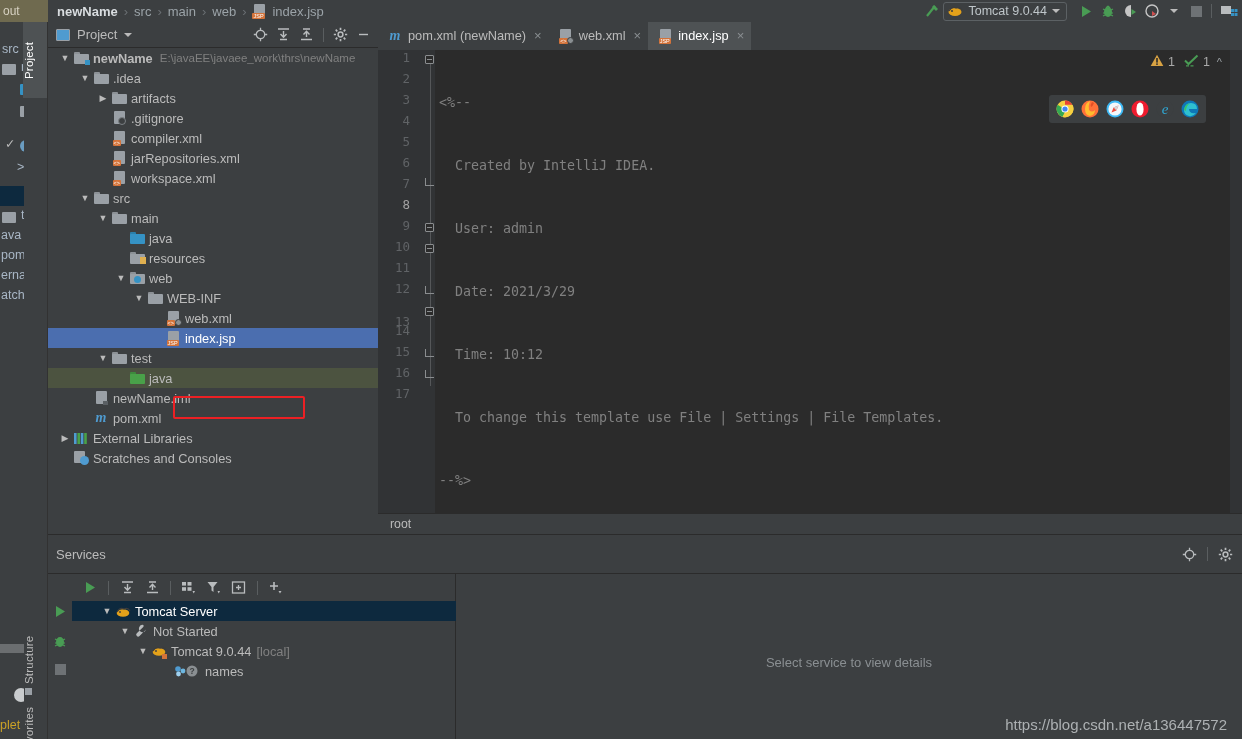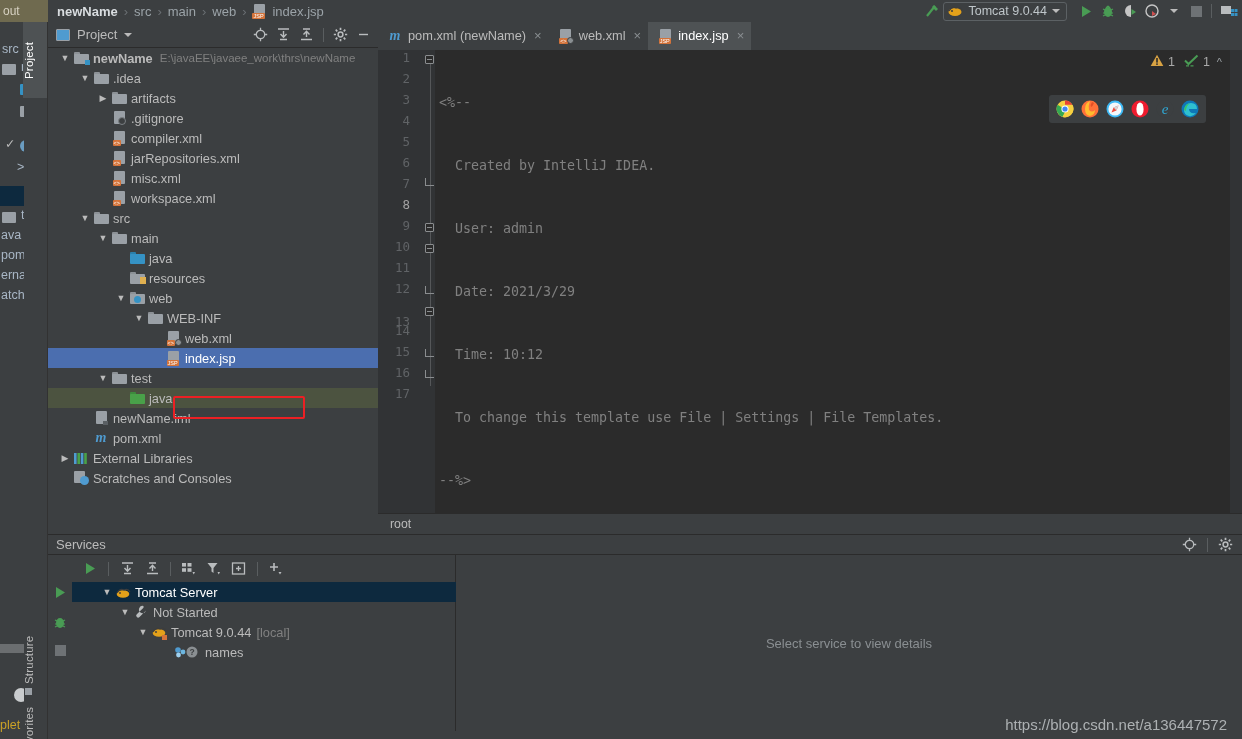--- a/index.html
+++ b/index.html
@@ -132,21 +132,21 @@
   .rightgut { position: absolute; right: 0; top: 0; width: 12px; height: 100%; background: #313335; }
   .editstatus {
     position: absolute; left: 0; bottom: 0; width: 100%; height: 21px; background: #3c3f41;
     display: flex; align-items: center; padding-left: 12px; color: #bbbbbb; font-size: 12.3px;
     border-top: 1px solid #2b2b2b;
   }
 
   
   .services { position: absolute; left: 48px; top: 534px; width: 1194px; height: 205px; background: #3c3f41; }
   .svchead {
-    height: 21px; display: flex; align-items: center; padding: 0 6px 0 8px;
+    height: 40px; display: flex; align-items: center; padding: 0 6px 0 8px;
     border-top: 1px solid #2b2b2b; border-bottom: 1px solid #2b2b2b;
   }
   .svchead .stitle { color: #bbbbbb; font-size: 13px; }
   .svchead .sicons { margin-left: auto; display: flex; align-items: center; gap: 3px; }
   .svcbody { display: flex; height: 176px; }
   .svcrail { width: 24px; background: #3c3f41; padding-top: 30px; display: flex; flex-direction: column; align-items: center; gap: 12px; }
   .svcleft { width: 384px; background: #3c3f41; border-right: 1px solid #2b2b2b; }
   .svctoolbar { height: 27px; display: flex; align-items: center; gap: 3px; padding-left: 7px; }
   .svctoolbar .ti2 { width: 22px; height: 22px; display: flex; align-items: center; justify-content: center; cursor: pointer; }
   .svcrow { height: 20px; display: flex; align-items: center; font-size: 12.8px; color: #bbbbbb; white-space: nowrap; }
@@ -384,29 +384,20 @@
       <div class="trow" style="padding-left:62px;">
         <span class="ticon">
             <span class="fileicon">
               <span class="pg"></span>
               <span class="badge" style="background:#d3733a;">&lt;&gt;</span>
             </span>
           </span>
         <span class="tlabel">jarRepositories.xml</span>
       </div>
 
-      <div class="trow" style="padding-left:62px;">
-        <span class="ticon">
-            <span class="fileicon">
-              <span class="pg"></span>
-              <span class="badge" style="background:#d3733a;">&lt;&gt;</span>
-            </span>
-          </span>
-        <span class="tlabel">misc.xml</span>
-      </div>
 
       <div class="trow" style="padding-left:62px;">
         <span class="ticon">
             <span class="fileicon">
               <span class="pg"></span>
               <span class="badge" style="background:#d3733a;">&lt;&gt;</span>
             </span>
           </span>
         <span class="tlabel">workspace.xml</span>
       </div>

